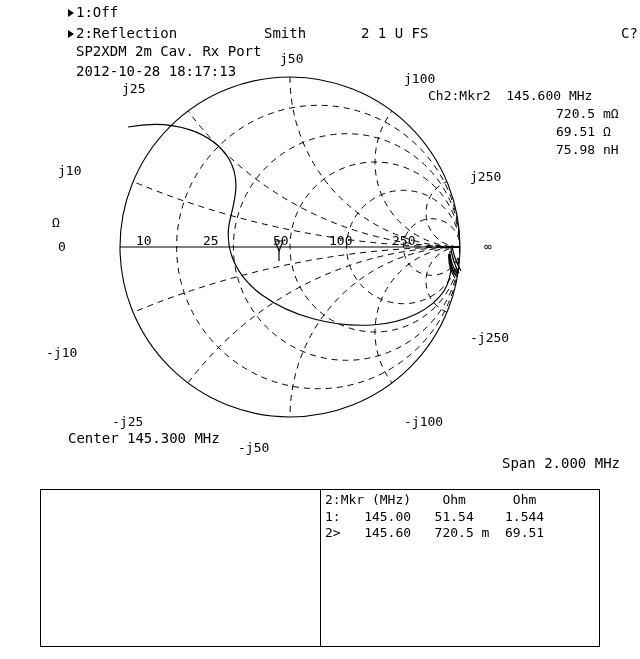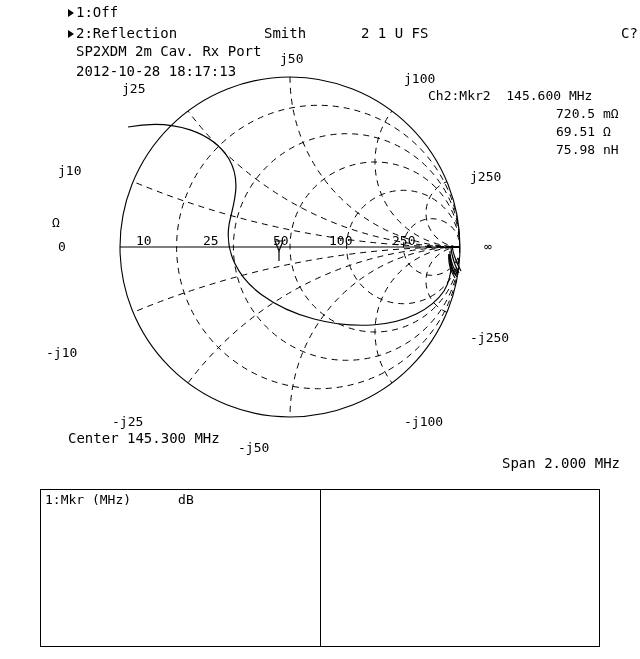--- a/index.html
+++ b/index.html
@@ -130,18 +130,19 @@
 <div class="lbl" style="left:404px;top:359px;">-j100</div>
 <div class="lbl" style="left:470px;top:275px;">-j250</div>
 </div>
 
 <div class="abs" style="left:44px;top:430px;font-size:14px;">Center 145.300 MHz</div>
 <div class="abs" style="left:478px;top:455px;font-size:14px;">Span 2.000 MHz</div>
 
 <div class="tbl" style="left:40px;top:489px;width:560px;height:158px;">
   <div class="sep" style="left:279px;"></div>
 
-  <div style="position:absolute;left:0;top:0;width:279px;">
-    <div class="tbl-hdr">1:Mkr (MHz)      dB</div>
-    <div class="tbl-body"></div>
+
+  <div style="position:absolute;left:280px;top:0;width:279px;">
+    <div class="tbl-hdr">2:Mkr (MHz)    Ohm      Ohm</div>
+    <div class="tbl-body">1:   145.00   51.54    1.544</div>
+    <div class="tbl-body">2&gt;   145.60   720.5 m  69.51</div>
   </div>
-
 </div>
 
 </body></html>

